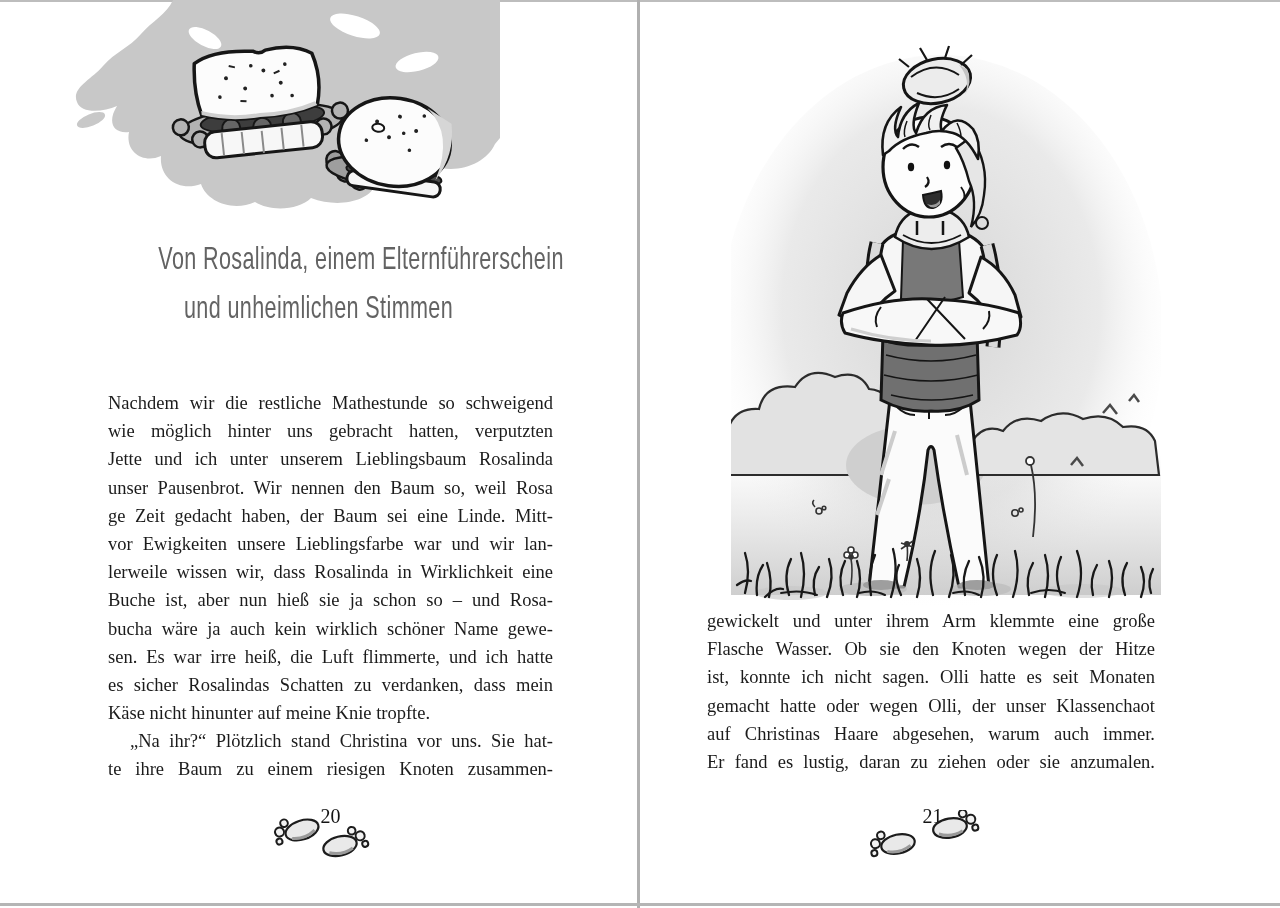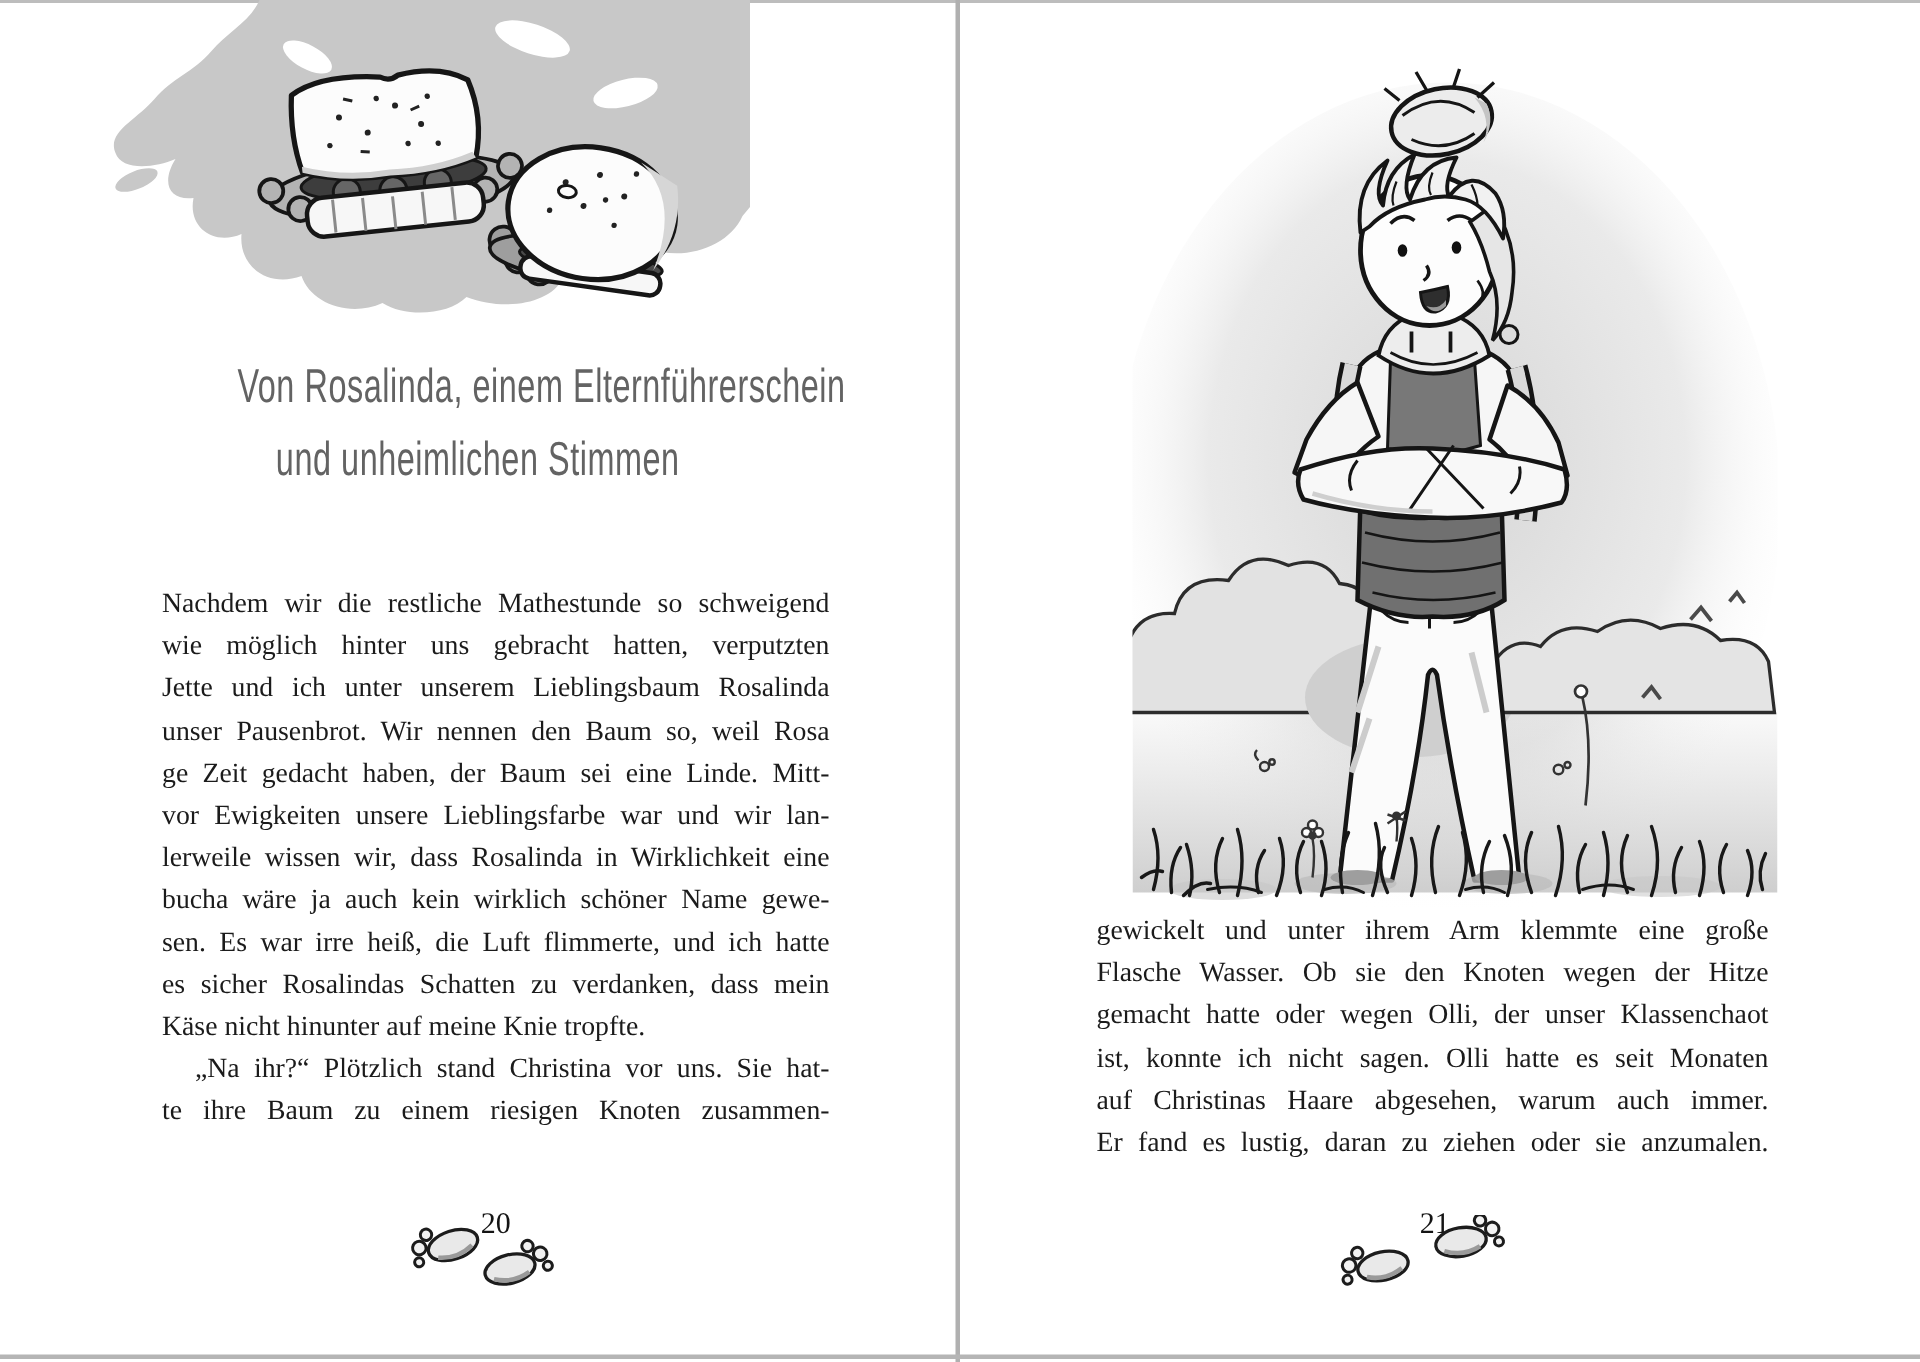--- a/index.html
+++ b/index.html
@@ -6,21 +6,21 @@
   body{
     width:1280px;height:908px;position:relative;background:#ffffff;
     font-family:"Liberation Serif","DejaVu Serif",serif;overflow:hidden;
   }
   .rule-top{position:absolute;left:0;top:0;width:1280px;height:2px;background:#bdbdbd;}
   .rule-bottom{position:absolute;left:0;top:903px;width:1280px;height:3px;background:#b5b5b5;}
   .gutter{position:absolute;left:637px;top:0;width:3px;height:908px;background:#b0b0b0;}
 
   .page{position:absolute;top:0;height:908px;}
   .page-left{left:0;width:637px;}
-  .page-right{left:640px;width:640px;}
+  .page-right{left:616px;width:640px;}
 
   .chapter-title{
     position:absolute;left:96px;width:445px;top:234px;text-align:center;
     color:#636363;font-family:"Liberation Sans","DejaVu Sans",sans-serif;
     font-weight:400;transform:scale(0.72,1.06);transform-origin:50% 0;
   }
   .t-line{font-size:30px;line-height:46px;white-space:nowrap;letter-spacing:0.5px;}
 
   .body-col{
     position:absolute;
@@ -123,20 +123,21 @@
   </div>
 
   <div class="body-col body-left">
       <div class="bline just">Nachdem wir die restliche Mathestunde so schweigend</div>
       <div class="bline just">wie möglich hinter uns gebracht hatten, verputzten</div>
       <div class="bline just">Jette und ich unter unserem Lieblingsbaum Rosalinda</div>
       <div class="bline just">unser Pausenbrot. Wir nennen den Baum so, weil Rosa</div>
       <div class="bline just">ge Zeit gedacht haben, der Baum sei eine Linde. Mitt-</div>
       <div class="bline just">vor Ewigkeiten unsere Lieblingsfarbe war und wir lan-</div>
       <div class="bline just">lerweile wissen wir, dass Rosalinda in Wirklichkeit eine</div>
+      <div class="bline just">Buche ist, aber nun hieß sie ja schon so – und Rosa-</div>
       <div class="bline just">bucha wäre ja auch kein wirklich schöner Name gewe-</div>
       <div class="bline just">sen. Es war irre heiß, die Luft flimmerte, und ich hatte</div>
       <div class="bline just">es sicher Rosalindas Schatten zu verdanken, dass mein</div>
       <div class="bline">Käse nicht hinunter auf meine Knie tropfte.</div>
       <div class="bline just ind">„Na ihr?“ Plötzlich stand Christina vor uns. Sie hat-</div>
       <div class="bline just">te ihre Baum zu einem riesigen Knoten zusammen-</div>
     </div>
 
   <div class="pagenum pagenum-left">20</div>
 
@@ -302,22 +303,22 @@
           <path d="M300,548 q18,-6 34,0" stroke-width="2"></path>
         <path d="M128,548 q14,-4 26,2" stroke-width="2"></path>
           <path d="M222,548 q14,-4 26,2" stroke-width="2"></path>
       </g>
     </svg>
   </div>
 
   <div class="body-col body-right">
       <div class="bline just">gewickelt und unter ihrem Arm klemmte eine große</div>
       <div class="bline just">Flasche Wasser. Ob sie den Knoten wegen der Hitze</div>
+      <div class="bline just">ist, konnte ich nicht sagen. Olli hatte es seit Monaten</div>
       <div class="bline just">gemacht hatte oder wegen Olli, der unser Klassenchaot</div>
-      <div class="bline just">ist, konnte ich nicht sagen. Olli hatte es seit Monaten</div>
       <div class="bline just">auf Christinas Haare abgesehen, warum auch immer.</div>
       <div class="bline just">Er fand es lustig, daran zu ziehen oder sie anzumalen.</div>
     </div>
 
   <div class="pagenum pagenum-right">21</div>
 
   <div class="illu" style="left:250px;top:810px;">
     <svg width="118" height="52" viewBox="0 0 118 52">
       <g transform="translate(32,34) rotate(-12)">
         <ellipse cx="0" cy="0" rx="17" ry="9.5" fill="#e9e9e9" stroke="#1c1c1c" stroke-width="2.2"></ellipse>

